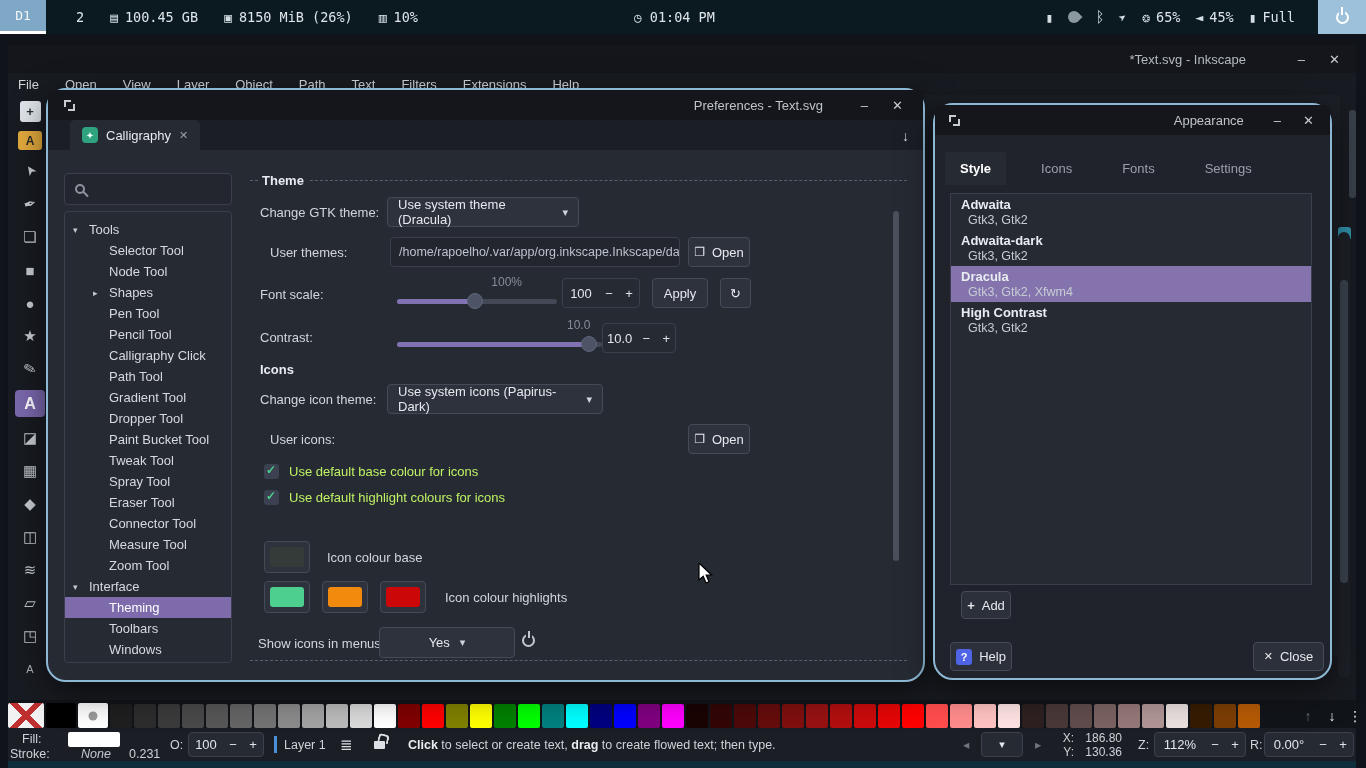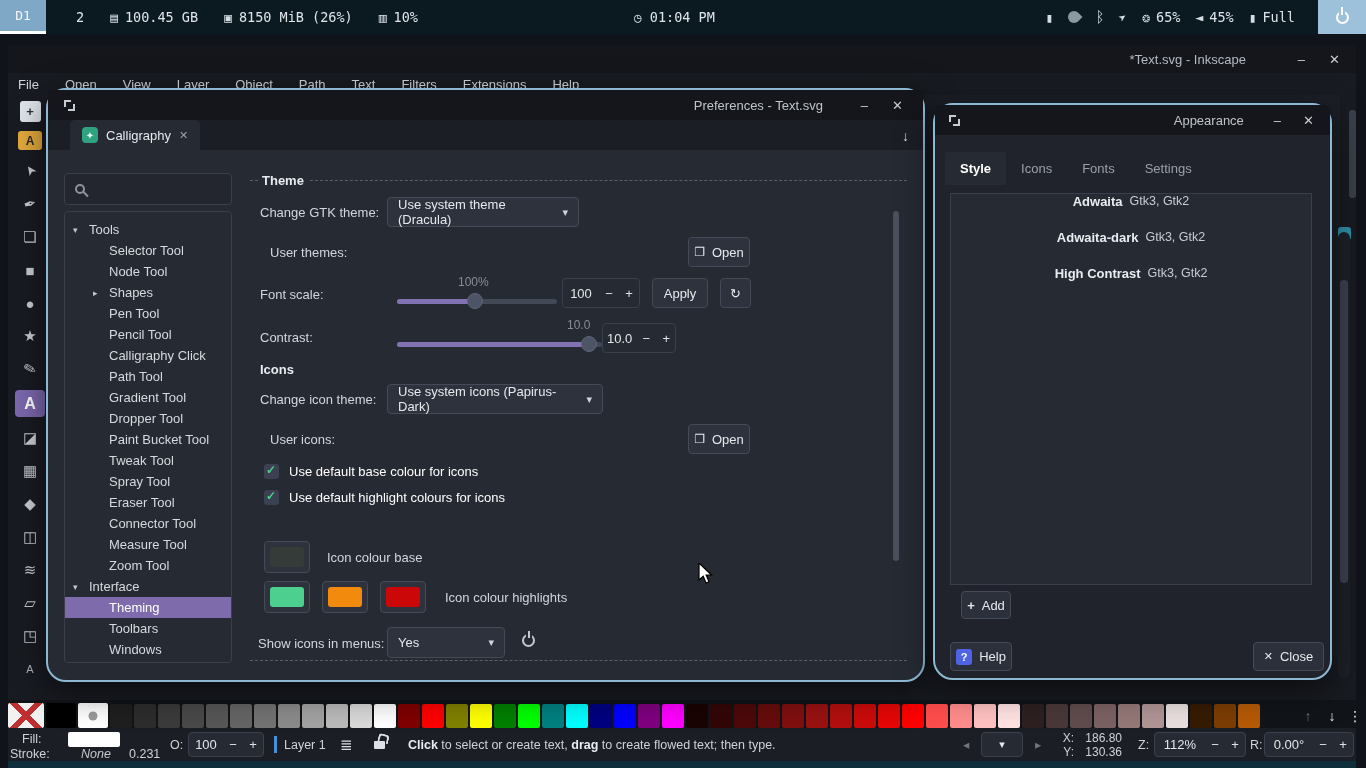--- a/index.html
+++ b/index.html
@@ -74,36 +74,36 @@
   .spin .sbtn { width:20px; display:flex; align-items:center; justify-content:center; color:#dfe3e8; flex:0 0 20px; }
   .lock { position:absolute; width:11px; height:8px; background:#dde1e6; border-radius:1px; }
   .lock::before { content:""; position:absolute; left:4px; top:-7px; width:7px; height:7px;
     border:2px solid #dde1e6; border-bottom:none; border-radius:4px 4px 0 0; transform:rotate(14deg); }
   .layers-ic { position:absolute; font-size:15px; color:#d8dce1; }
 
   
   .btn { background:#2e323d; border:1px solid #454a57; border-radius:4px; display:flex; align-items:center;
     justify-content:center; gap:7px; font-size:13px; color:#e6e9ed; }
   .dd { background:#2e323d; border:1px solid #454a57; border-radius:4px; display:flex; align-items:center;
-    justify-content:space-between; padding:0 10px; font-size:13px; color:#e6e9ed; }
+    justify-content:center; padding:0 10px; font-size:13px; color:#e6e9ed; }
   .dd .caret { font-size:11px; color:#cfd4da; margin-left:10px; }
   .inp { background:#23262e; border:1px solid #3a3f4b; border-radius:4px; display:flex; align-items:center;
     padding:0 8px; font-size:12.5px; color:#bcc2cb; white-space:nowrap; overflow:hidden; }
   .hint { position:absolute; font-size:12px; color:#878d96; }
   .lbl { position:absolute; font-size:13px; color:#d2d6dc; white-space:nowrap; }
   .sect { position:absolute; font-size:13px; font-weight:bold; color:#e8ebef; }
   .slider { position:absolute; height:16px; }
   .slider .track { position:absolute; left:0; right:0; top:6px; height:5px; border-radius:3px; background:#424856; }
   .slider .fill { position:absolute; left:0; top:6px; height:5px; border-radius:3px; background:#8172b3; }
   .slider .thumb { position:absolute; top:0; width:16px; height:16px; border-radius:50%;
     background:#4d5466; border:1px solid #5f6679; }
   .cb { width:15px; height:15px; border-radius:3px; background:#3b4150; position:relative; flex:0 0 15px; }
   .cb.on::after { content:"✓"; position:absolute; left:2px; top:-1px; color:#4cd08d; font-size:12px; font-weight:bold; }
   .cb-lbl { font-size:13px; color:#e3e6ea; }
-  .cb-lbl.dim { color:#ffffff; }
+  .cb-lbl.dim { color:#bef264; }
   .swbtn { position:absolute; background:#2e323d; border:1px solid #454a57; border-radius:4px;
     display:flex; align-items:center; justify-content:center; width:46px; height:32px; }
   .swbtn .chip { width:34px; height:20px; border-radius:3px; }
   .pwr-sym { width:13px; height:13px; border:2px solid #c3c8cf; border-radius:50%; position:relative; }
   .pwr-sym::after { content:""; position:absolute; top:-5px; left:50%; transform:translateX(-50%);
     width:2px; height:7px; background:#c3c8cf; box-shadow:0 0 0 2px #262a33; }
   .mag { width:10px; height:10px; border:2px solid #8d939c; border-radius:50%; position:relative; }
   .mag::after { content:""; position:absolute; width:7px; height:2px; background:#8d939c;
     transform:rotate(45deg); right:-6px; bottom:-3px; }
   .exp-ic { width:11px; height:11px; position:relative; flex:0 0 11px; }
@@ -131,26 +131,26 @@
     border-radius:4px; background:#262a33; overflow:hidden; padding-top:7px; }
   .tree-item { height:21px; display:flex; align-items:center; padding-left:28px; color:#d6d9de; font-size:13px; }
   .tree-item.root { padding-left:8px; }
   .tree-item.selected { background:#7d6bab; color:#ffffff; }
   .expander { width:16px; font-size:9px; color:#c2c7cf; flex:0 0 16px; }
   .content { position:absolute; left:202px; top:90px; right:16px; bottom:19px;
     border-top:1px dashed #596069; border-bottom:1px dashed #596069; }
   .vscroll { position:absolute; right:8px; top:30px; width:6px; height:350px; background:#4a505c; border-radius:3px; }
 
   .appr { left:933px; top:103px; width:399px; height:577px; background:#20232b; z-index:9; }
-  .atabs { position:absolute; left:10px; top:45px; right:10px; height:35px; display:flex; align-items:flex-end; }
+  .atabs { position:absolute; left:10px; top:45px; right:10px; height:35px; display:flex; align-items:flex-end;gap:20px; }
   .atab { padding:9px 15px; font-size:13px; color:#99a0aa; }
   .atab.active { background:#262a33; color:#ffffff; font-weight:bold; border-radius:3px 3px 0 0; }
   .alist { position:absolute; left:15px; top:88px; width:362px; height:392px; background:#262a33;
     border:1px solid #3a3f4b; overflow:hidden; }
-  .thm { height:36px; display:flex; flex-direction:row; justify-content:center; padding:0 10px; }
+  .thm { height:36px; display:flex; flex-direction:column; justify-content:center; padding:0 10px; }
   .thm .nm { font-size:13px; font-weight:bold; color:#e9ecf0; line-height:16px; }
   .thm .dt { font-size:12.5px; color:#c7ccd3; line-height:15px;margin-left:7px; }
   .thm.selected { background:#8473ad; }
   .qic { width:16px; height:16px; background:#4f63e7; border-radius:3px; color:#fff; font-size:11px;
     font-weight:bold; display:flex; align-items:center; justify-content:center; }
 
   
   .rsb-track { position:absolute; left:1338px; top:232px; width:12px; height:446px; background:#1d2027;
     border-radius:6px; z-index:3; }
   .rsb-thumb { position:absolute; left:1340px; top:280px; width:8px; height:303px; background:#3c434f;
@@ -482,27 +482,30 @@
   <div class="content">
     <span class="sect" style="left:8px; top:-8px; background:#262a33; padding:0 4px">Theme</span>
 
     <span class="lbl" style="left:10px; top:24px">Change GTK theme:</span>
     <div class="dd" style="position:absolute; left:137px; top:16px; width:192px; height:30px">
       <span>Use system theme (Dracula)</span>
       <span class="caret">▾</span>
     </div>
 
     <span class="lbl" style="left:20px; top:64px">User themes:</span>
+    <div class="inp" style="position:absolute; left:140px; top:56px; width:290px; height:30px">
+      <span>/home/rapoelho/.var/app/org.inkscape.Inkscape/da</span>
+    </div>
     <div class="btn" style="position:absolute; left:438px; top:56px; width:62px; height:30px">
       <span style="font-size:12px">❐</span>
       <span>Open</span>
     </div>
 
     <span class="lbl" style="left:10px; top:106px">Font scale:</span>
-    <span class="hint" style="left:208px; top:94px; width:64px; text-align:left">100%</span>
+    <span class="hint" style="left:208px; top:94px; width:64px; text-align:right">100%</span>
     <div class="slider" style="left:147px; top:112px; width:160px">
       <span class="track"></span>
       <span class="fill" style="width:78px"></span>
       <span class="thumb" style="left:70px"></span>
     </div>
     <div class="spin" style="left:312px; top:97px; width:78px; height:30px">
       <span class="val">100</span>
       <span class="sbtn">−</span>
       <span class="sbtn">+</span>
     </div>
@@ -565,21 +568,21 @@
         <div class="swbtn" style="position:static">
           <span class="chip" style="background: rgb(242, 138, 14);"></span>
         </div>
         <div class="swbtn" style="position:static">
           <span class="chip" style="background: rgb(204, 7, 7);"></span>
         </div>
       </div>
     <span class="lbl" style="left:195px; top:409px">Icon colour highlights</span>
 
     <span class="lbl" style="left:8px; top:455px">Show icons in menus:</span>
-    <div class="dd" style="position:absolute; left:137px; top:446px; width:118px; height:31px">
+    <div class="dd" style="position:absolute; left:129px; top:446px; width:136px; height:31px">
       <span>Yes</span>
       <span class="caret">▾</span>
     </div>
     <span class="pwr-sym" style="position:absolute; left:272px; top:453px"></span>
 
     <span class="vscroll"></span>
   </div>
 </div>
 
 <div class="dlg appr">
@@ -601,20 +604,24 @@
   <div class="alist">
 
   <div class="thm">
         <span class="nm">Adwaita</span>
         <span class="dt">Gtk3, Gtk2</span>
       </div>
       <div class="thm">
         <span class="nm">Adwaita-dark</span>
         <span class="dt">Gtk3, Gtk2</span>
       </div>
+      <div class="thm selected">
+        <span class="nm">Dracula</span>
+        <span class="dt">Gtk3, Gtk2, Xfwm4</span>
+      </div>
       <div class="thm">
         <span class="nm">High Contrast</span>
         <span class="dt">Gtk3, Gtk2</span>
       </div>
     </div>
 
   <div class="btn" style="position:absolute; left:26px; top:486px; width:50px; height:28px; background:#2c303a">
     <span style="font-weight:bold">+</span>
     <span>Add</span>
   </div>

